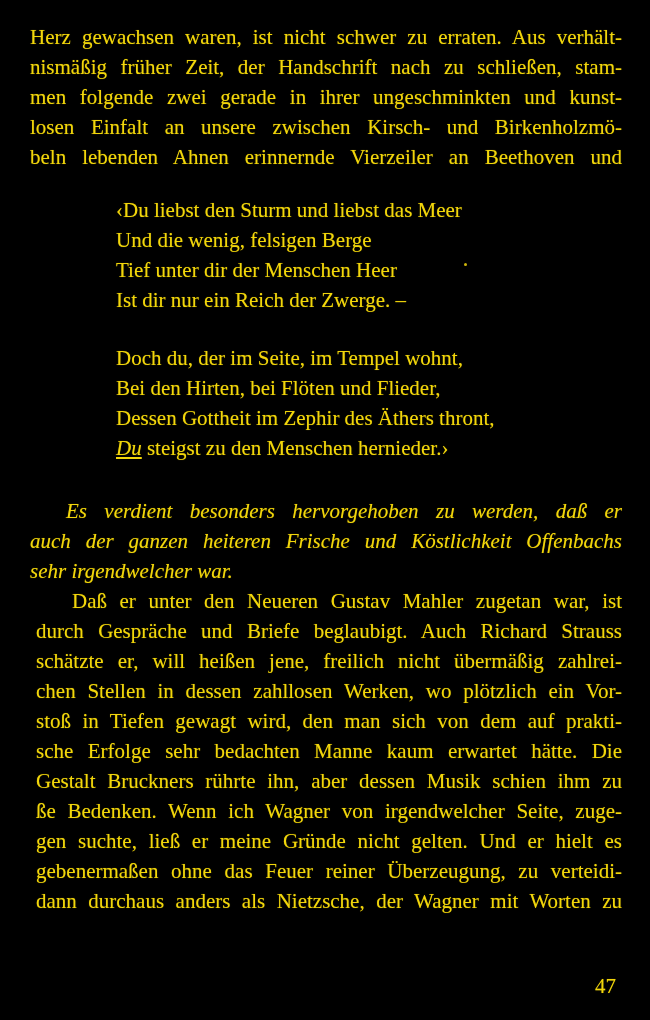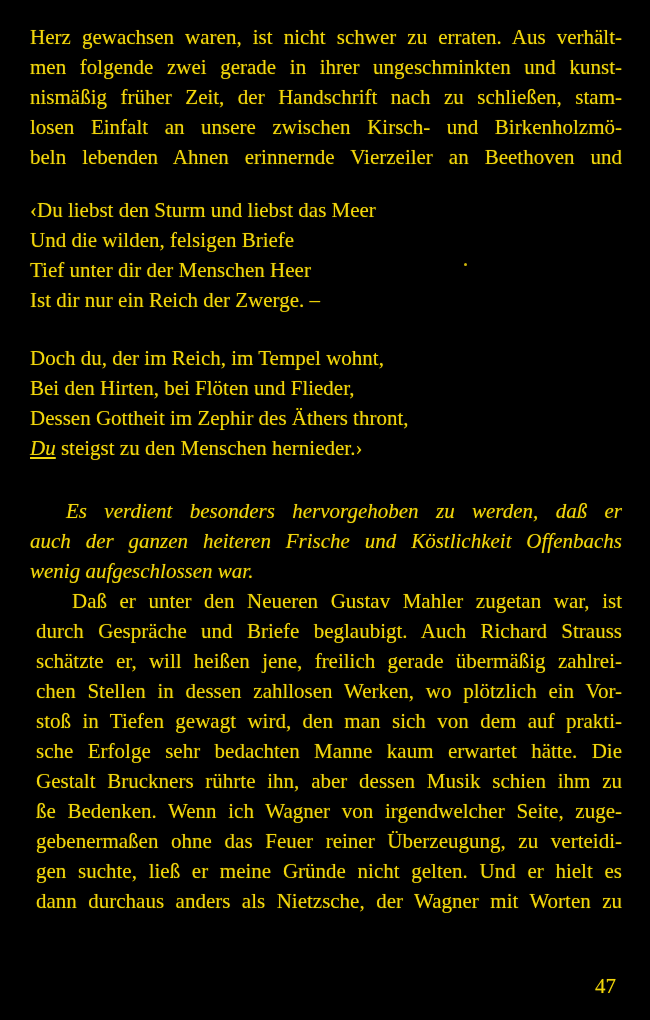--- a/index.html
+++ b/index.html
@@ -29,20 +29,21 @@
     text-shadow: 0 0 1px rgba(242, 214, 11, 0.45);
   }
   .line.justify {
     text-align: justify;
     text-align-last: justify;
   }
   .line.first-indent {
     text-indent: 36px;
   }
   .poem {
+    margin-left: 86px;
   }
   .poem .line {
     text-align: left;
   }
   .stanza-1 { margin-top: 23px; }
   .stanza-2 { margin-top: 28px; }
   .para-2 { margin-top: 33px; font-style: italic; }
   .para-3 { margin-top: 0; margin-left: 6px; }
   em { font-style: italic; text-decoration: underline; }
   .page-number {
@@ -64,57 +65,57 @@
     background: #cdb40a;
   }
 </style>
 </head>
 <body>
 
 <div class="page">
   <div class="text-block">
     <section class="para para-1">
         <div class="line justify">Herz gewachsen waren, ist nicht schwer zu erraten. Aus verhält-</div>
+        <div class="line justify">nismäßig früher Zeit, der Handschrift nach zu schließen, stam-</div>
         <div class="line justify">men folgende zwei gerade in ihrer ungeschminkten und kunst-</div>
-        <div class="line justify">nismäßig früher Zeit, der Handschrift nach zu schließen, stam-</div>
         <div class="line justify">losen Einfalt an unsere zwischen Kirsch- und Birkenholzmö-</div>
         <div class="line justify">beln lebenden Ahnen erinnernde Vierzeiler an Beethoven und</div>
       </section>
 
     <section class="poem stanza-1">
         <div class="line">‹Du liebst den Sturm und liebst das Meer</div>
-        <div class="line">Und die wilden, felsigen Briefe</div>
+        <div class="line">Und die wenig, felsigen Berge</div>
         <div class="line">Tief unter dir der Menschen Heer</div>
         <div class="line">Ist dir nur ein Reich der Zwerge. –</div>
       </section>
 
     <section class="poem stanza-2">
-        <div class="line">Doch du, der im Reich, im Tempel wohnt,</div>
+        <div class="line">Doch du, der im Seite, im Tempel wohnt,</div>
         <div class="line">Bei den Hirten, bei Flöten und Flieder,</div>
         <div class="line">Dessen Gottheit im Zephir des Äthers thront,</div>
         <div class="line"><em>Du</em> steigst zu den Menschen hernieder.›</div>
       </section>
 
     <section class="para para-2">
         <div class="line justify first-indent">Es verdient besonders hervorgehoben zu werden, daß er</div>
         <div class="line justify">auch der ganzen heiteren Frische und Köstlichkeit Offenbachs</div>
-        <div class="line">wenig aufgeschlossen war.</div>
+        <div class="line">sehr irgendwelcher war.</div>
       </section>
 
     <section class="para para-3">
         <div class="line justify first-indent">Daß er unter den Neueren Gustav Mahler zugetan war, ist</div>
         <div class="line justify">durch Gespräche und Briefe beglaubigt. Auch Richard Strauss</div>
-        <div class="line justify">schätzte er, will heißen jene, freilich gerade übermäßig zahlrei-</div>
+        <div class="line justify">schätzte er, will heißen jene, freilich nicht übermäßig zahlrei-</div>
         <div class="line justify">chen Stellen in dessen zahllosen Werken, wo plötzlich ein Vor-</div>
         <div class="line justify">stoß in Tiefen gewagt wird, den man sich von dem auf prakti-</div>
         <div class="line justify">sche Erfolge sehr bedachten Manne kaum erwartet hätte. Die</div>
         <div class="line justify">Gestalt Bruckners rührte ihn, aber dessen Musik schien ihm zu</div>
         <div class="line justify">ße Bedenken. Wenn ich Wagner von irgendwelcher Seite, zuge-</div>
+        <div class="line justify">gen suchte, ließ er meine Gründe nicht gelten. Und er hielt es</div>
         <div class="line justify">gebenermaßen ohne das Feuer reiner Überzeugung, zu verteidi-</div>
-        <div class="line justify">gen suchte, ließ er meine Gründe nicht gelten. Und er hielt es</div>
         <div class="line justify">dann durchaus anders als Nietzsche, der Wagner mit Worten zu</div>
       </section>
   </div>
 
   <div class="speck"></div>
 
   <div class="page-number">47</div>
 </div>
 
 </body></html>

